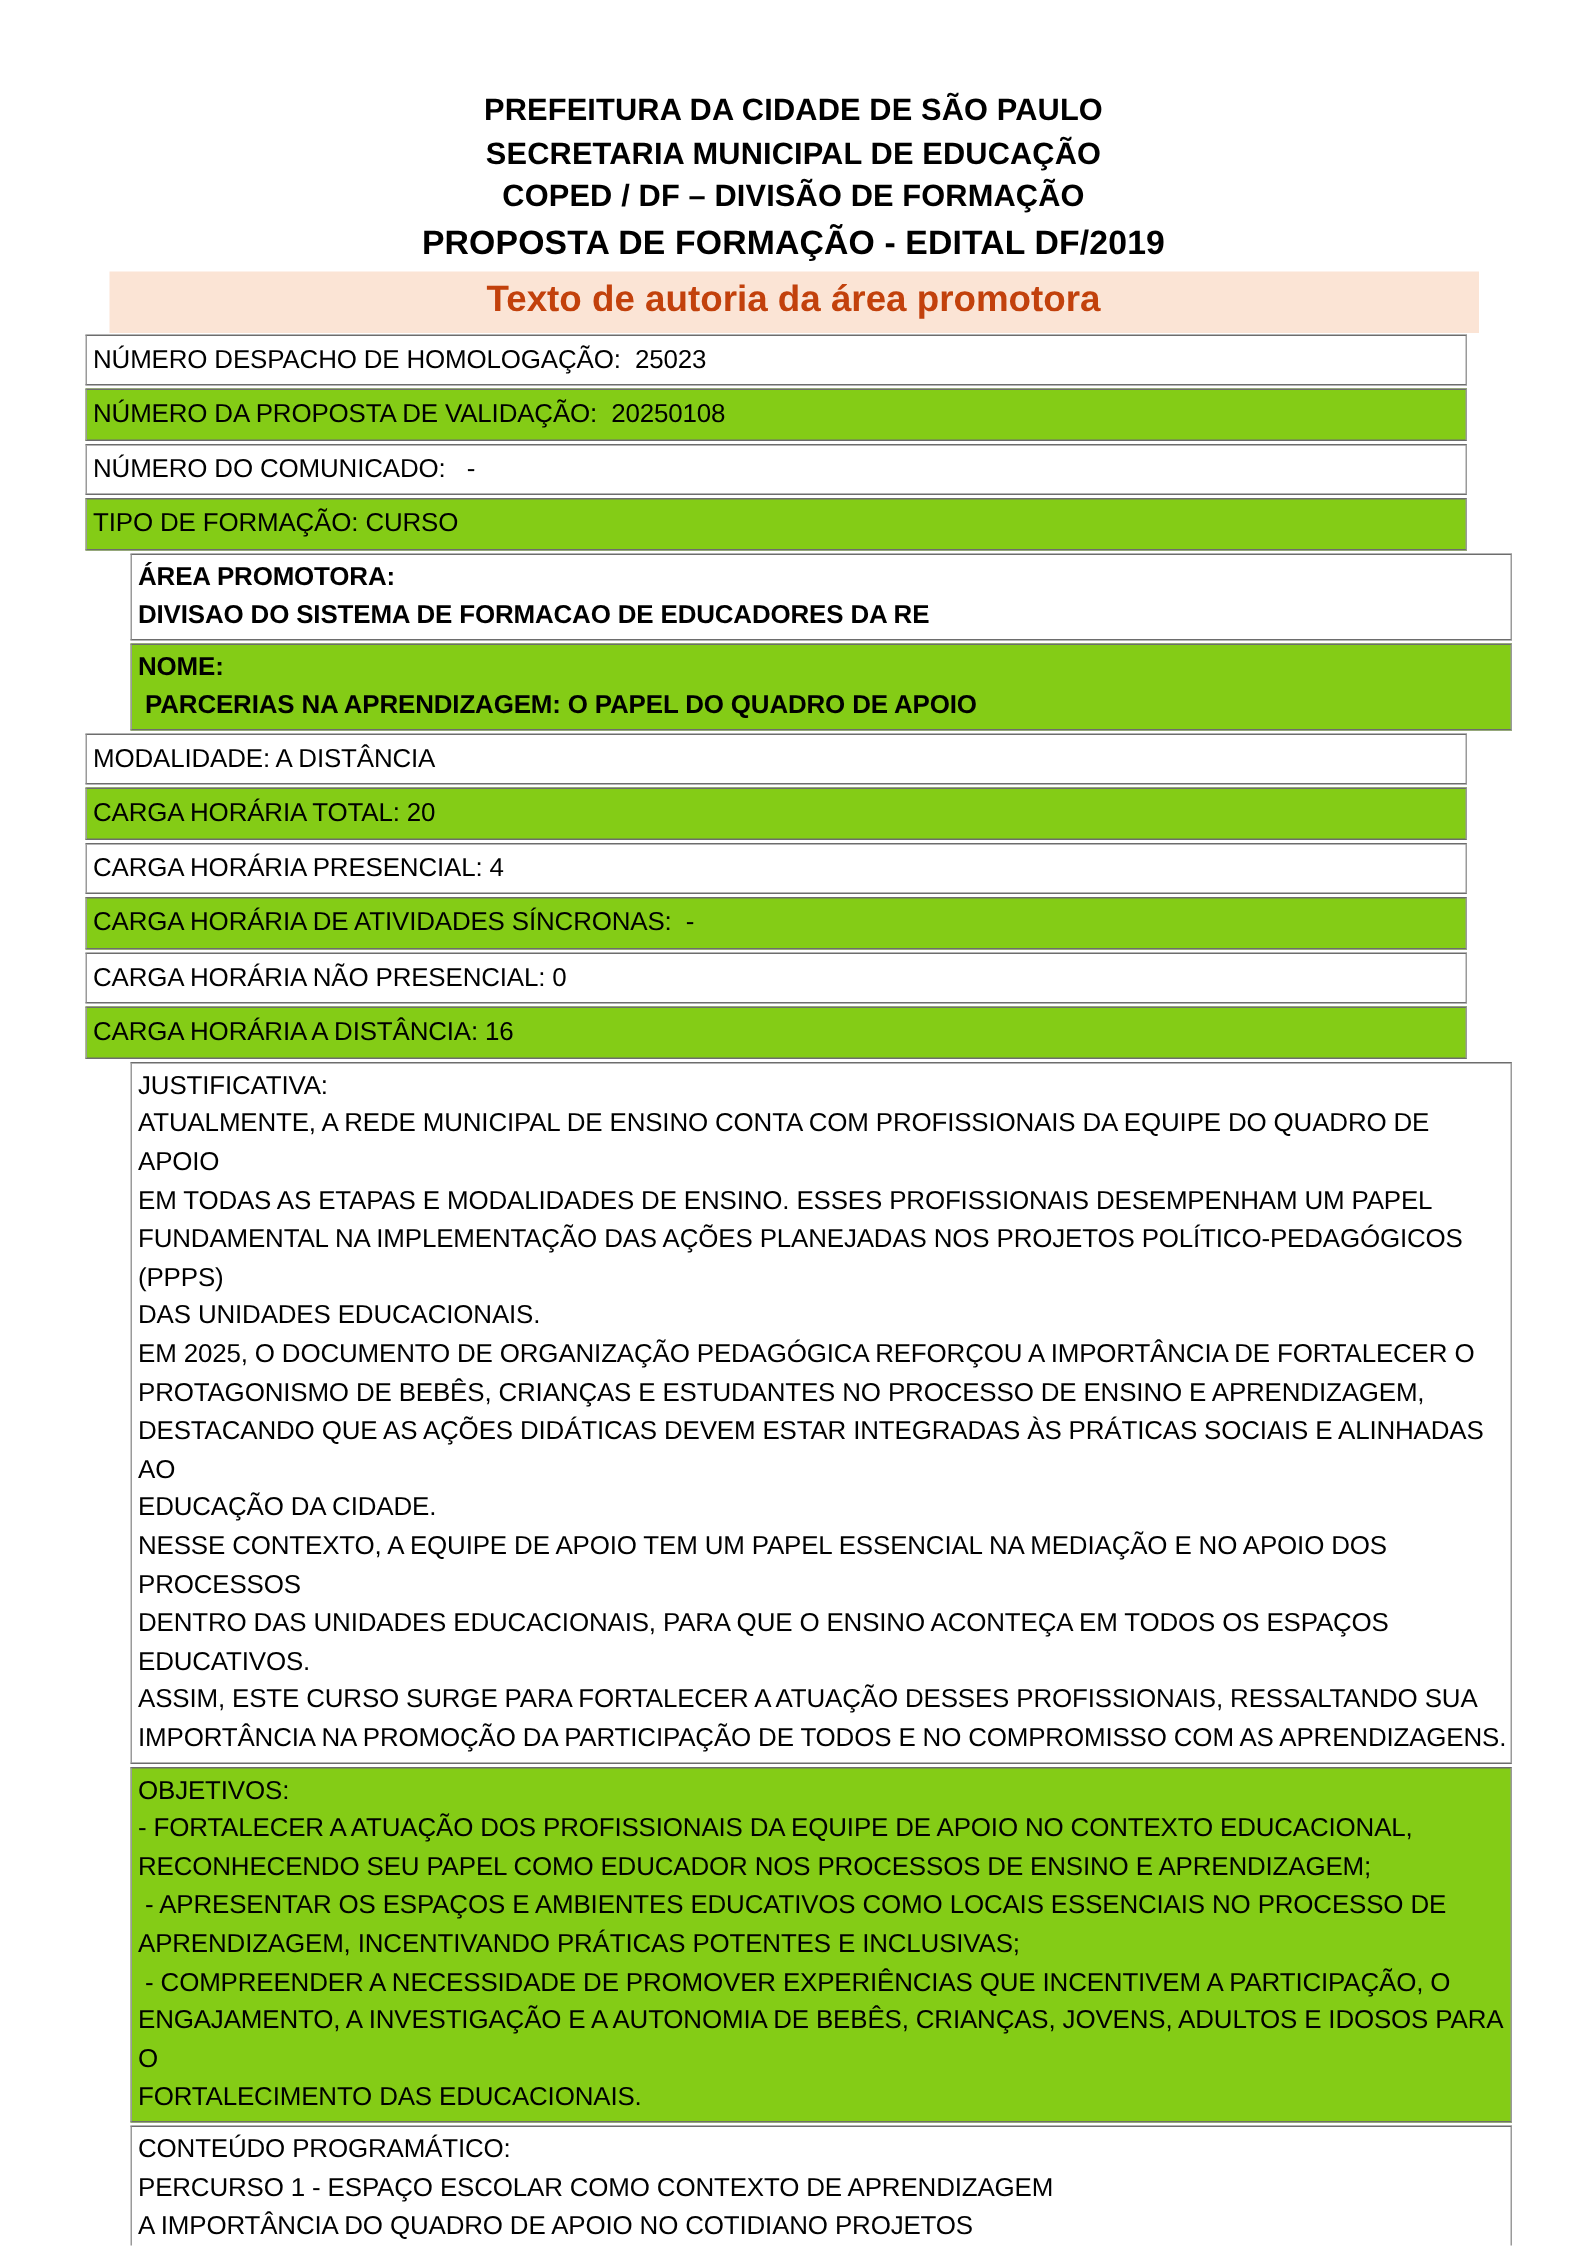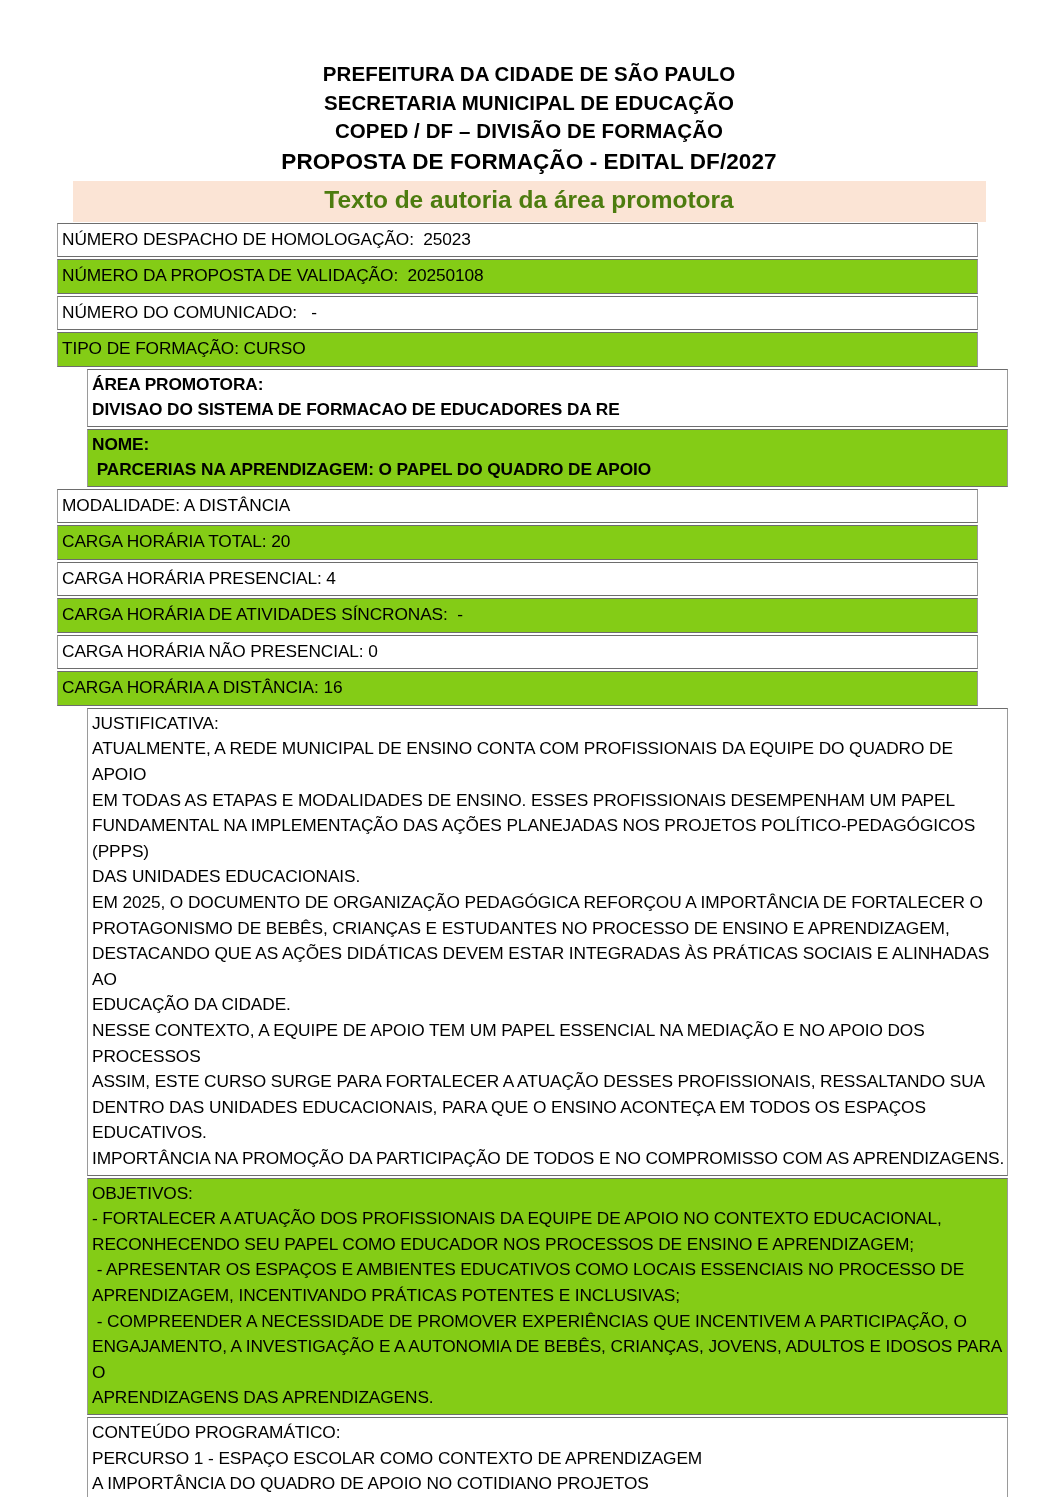--- a/index.html
+++ b/index.html
@@ -44,21 +44,21 @@
   
   .title-band {
     margin: 4px auto 0 auto;
     width: 913px;
     background: #FBE4D5;
     text-align: center;
     padding: 4px 0 7px 0;
     box-sizing: border-box;
   }
   .title-band .band-text {
-    color: #4d7c0f;
+    color: #c2410c;
     font-weight: bold;
     font-size: 24.5px;
     line-height: 30px;
     white-space: nowrap;
   }
 
   
   .form-table {
     width: 921px;
     margin: 0 0 0 57px;
@@ -95,21 +95,21 @@
 </style>
 </head>
 <body>
 
 <div class="page">
 
   <div class="doc-header">
     <div class="hline">PREFEITURA DA CIDADE DE SÃO PAULO</div>
     <div class="hline">SECRETARIA MUNICIPAL DE EDUCAÇÃO</div>
     <div class="hline">COPED / DF – DIVISÃO DE FORMAÇÃO</div>
-    <div class="hline big">PROPOSTA DE FORMAÇÃO - EDITAL DF/2027</div>
+    <div class="hline big">PROPOSTA DE FORMAÇÃO - EDITAL DF/2019</div>
   </div>
 
   <div class="title-band">
     <div class="band-text">Texto de autoria da área promotora</div>
   </div>
 
   <div class="form-table" id="form-rows">
       <div class="row first">
         <div class="line">NÚMERO DESPACHO DE HOMOLOGAÇÃO:  25023</div>
       </div>
@@ -152,33 +152,33 @@
         <div class="line">JUSTIFICATIVA:</div>
         <div class="line">ATUALMENTE, A REDE MUNICIPAL DE ENSINO CONTA COM PROFISSIONAIS DA EQUIPE DO QUADRO DE APOIO</div>
         <div class="line">EM TODAS AS ETAPAS E MODALIDADES DE ENSINO. ESSES PROFISSIONAIS DESEMPENHAM UM PAPEL</div>
         <div class="line">FUNDAMENTAL NA IMPLEMENTAÇÃO DAS AÇÕES PLANEJADAS NOS PROJETOS POLÍTICO-PEDAGÓGICOS (PPPS)</div>
         <div class="line">DAS UNIDADES EDUCACIONAIS.</div>
         <div class="line">EM 2025, O DOCUMENTO DE ORGANIZAÇÃO PEDAGÓGICA REFORÇOU A IMPORTÂNCIA DE FORTALECER O</div>
         <div class="line">PROTAGONISMO DE BEBÊS, CRIANÇAS E ESTUDANTES NO PROCESSO DE ENSINO E APRENDIZAGEM,</div>
         <div class="line">DESTACANDO QUE AS AÇÕES DIDÁTICAS DEVEM ESTAR INTEGRADAS ÀS PRÁTICAS SOCIAIS E ALINHADAS AO</div>
         <div class="line">EDUCAÇÃO DA CIDADE.</div>
         <div class="line">NESSE CONTEXTO, A EQUIPE DE APOIO TEM UM PAPEL ESSENCIAL NA MEDIAÇÃO E NO APOIO DOS PROCESSOS</div>
+        <div class="line">DENTRO DAS UNIDADES EDUCACIONAIS, PARA QUE O ENSINO ACONTEÇA EM TODOS OS ESPAÇOS EDUCATIVOS.</div>
         <div class="line">ASSIM, ESTE CURSO SURGE PARA FORTALECER A ATUAÇÃO DESSES PROFISSIONAIS, RESSALTANDO SUA</div>
-        <div class="line">DENTRO DAS UNIDADES EDUCACIONAIS, PARA QUE O ENSINO ACONTEÇA EM TODOS OS ESPAÇOS EDUCATIVOS.</div>
         <div class="line">IMPORTÂNCIA NA PROMOÇÃO DA PARTICIPAÇÃO DE TODOS E NO COMPROMISSO COM AS APRENDIZAGENS.</div>
       </div>
       <div class="row shaded block">
         <div class="line">OBJETIVOS:</div>
         <div class="line">- FORTALECER A ATUAÇÃO DOS PROFISSIONAIS DA EQUIPE DE APOIO NO CONTEXTO EDUCACIONAL,</div>
         <div class="line">RECONHECENDO SEU PAPEL COMO EDUCADOR NOS PROCESSOS DE ENSINO E APRENDIZAGEM;</div>
         <div class="line"> - APRESENTAR OS ESPAÇOS E AMBIENTES EDUCATIVOS COMO LOCAIS ESSENCIAIS NO PROCESSO DE</div>
         <div class="line">APRENDIZAGEM, INCENTIVANDO PRÁTICAS POTENTES E INCLUSIVAS;</div>
         <div class="line"> - COMPREENDER A NECESSIDADE DE PROMOVER EXPERIÊNCIAS QUE INCENTIVEM A PARTICIPAÇÃO, O</div>
         <div class="line">ENGAJAMENTO, A INVESTIGAÇÃO E A AUTONOMIA DE BEBÊS, CRIANÇAS, JOVENS, ADULTOS E IDOSOS PARA O</div>
-        <div class="line">APRENDIZAGENS DAS APRENDIZAGENS.</div>
+        <div class="line">FORTALECIMENTO DAS EDUCACIONAIS.</div>
       </div>
       <div class="row block">
         <div class="line">CONTEÚDO PROGRAMÁTICO:</div>
         <div class="line">PERCURSO 1 - ESPAÇO ESCOLAR COMO CONTEXTO DE APRENDIZAGEM</div>
         <div class="line">A IMPORTÂNCIA DO QUADRO DE APOIO NO COTIDIANO PROJETOS</div>
         <div class="line">A RELAÇÃO ENTRE ESPAÇO, AMBIENTE E LUGAR DE APRENDIZAGEM</div>
       </div>
     </div>
 
 </div>

